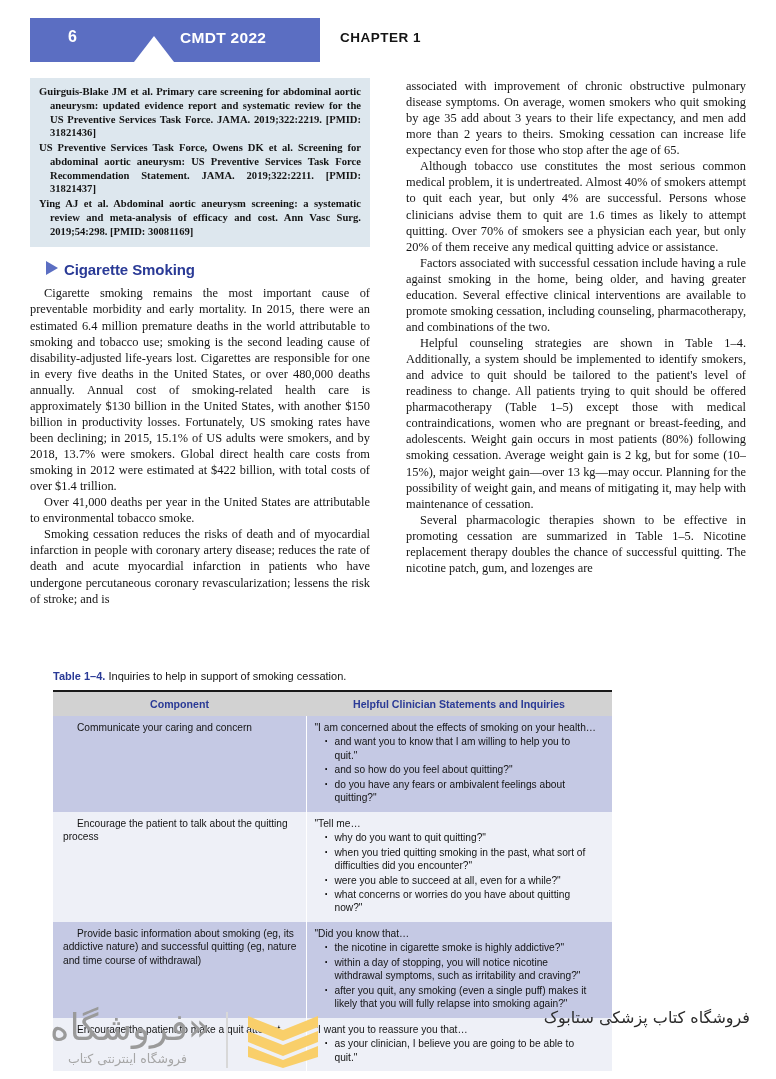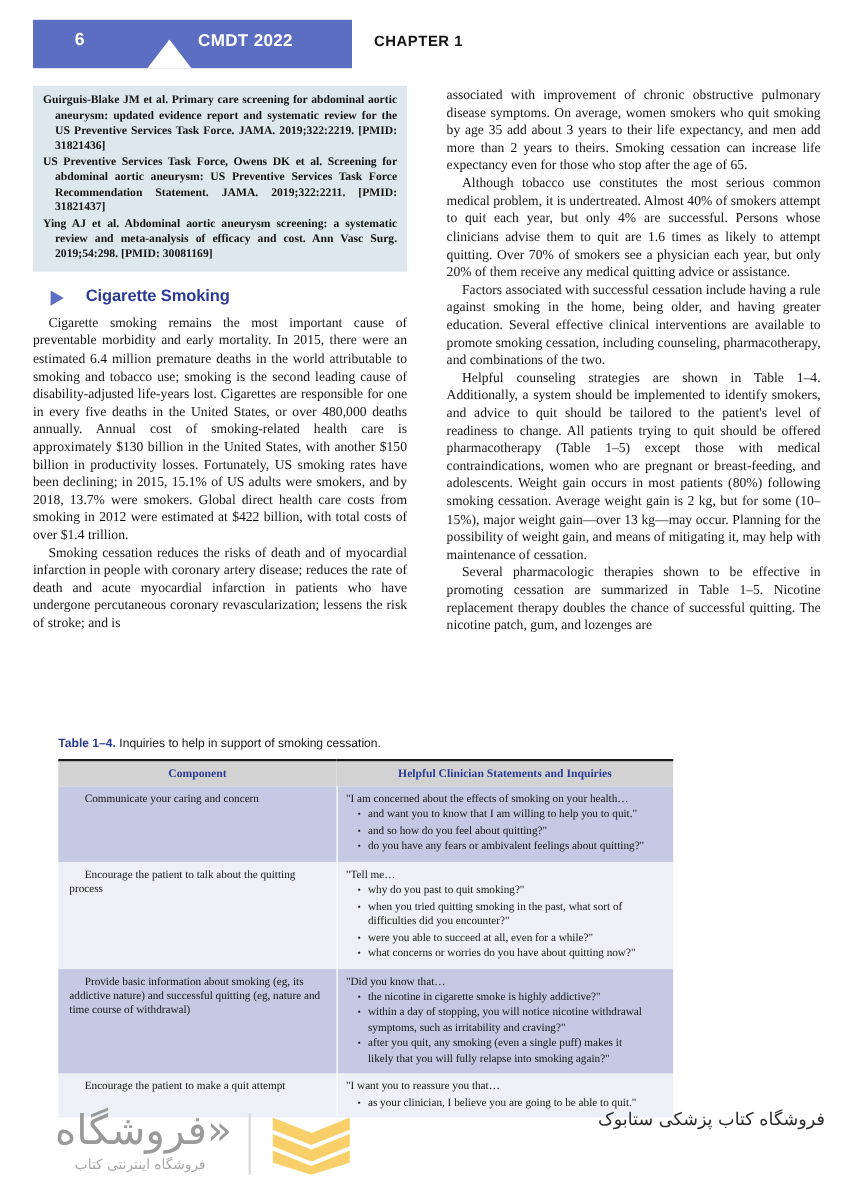--- a/index.html
+++ b/index.html
@@ -102,22 +102,22 @@
     line-height: 1.30;
     text-align: justify;
     text-indent: -11px;
     padding-left: 11px;
     margin: 0 0 1px 0;
     color: #141414;
   }
 
   .sechead {
     display: flex;
-    align-items: flex-end;
-    gap: 20px;
+    align-items: flex-start;
+    gap: 6px;
     margin: 2px 0 7px 0;
     padding-left: 16px;
   }
   .sechead-tri {
     width: 0; height: 0;
     border-top: 7px solid transparent;
     border-bottom: 7px solid transparent;
     border-left: 12px solid #5b6ec2;
     flex: none;
   }
@@ -155,21 +155,21 @@
     color: #141414;
     margin-bottom: 8px;
   }
   .tbl-caption b {
     color: #2a3a96;
     font-weight: bold;
   }
   table.cmdt {
     width: 559px;
     border-collapse: collapse;
-    font-family: Liberation Serif, serif;
+    font-family: Liberation Sans, sans-serif;
     table-layout: fixed;
   }
   table.cmdt thead th {
     background: #d2d2d2;
     border-top: 2.5px solid #1a1a1a;
     color: #2a3a96;
     font-size: 10.6px;
     font-weight: bold;
     text-align: center;
     padding: 6px 4px 6px 4px;
@@ -304,20 +304,21 @@
       <p class="ref">US Preventive Services Task Force, Owens DK et al. Screening for abdominal aortic aneurysm: US Preventive Services Task Force Recommendation Statement. JAMA. 2019;322:2211. [PMID: 31821437]</p>
       <p class="ref">Ying AJ et al. Abdominal aortic aneurysm screening: a systematic review and meta-analysis of efficacy and cost. Ann Vasc Surg. 2019;54:298. [PMID: 30081169]</p>
     </div>
 
     <div class="sechead">
       <span class="sechead-tri"></span>
       <span class="sechead-txt">Cigarette Smoking</span>
     </div>
 
     <p class="body">Cigarette smoking remains the most important cause of preventable morbidity and early mortality. In 2015, there were an estimated 6.4 million premature deaths in the world attributable to smoking and tobacco use; smoking is the second leading cause of disability-adjusted life-years lost. Cigarettes are responsible for one in every five deaths in the United States, or over 480,000 deaths annually. Annual cost of smoking-related health care is approximately $130 billion in the United States, with another $150 billion in productivity losses. Fortunately, US smoking rates have been declining; in 2015, 15.1% of US adults were smokers, and by 2018, 13.7% were smokers. Global direct health care costs from smoking in 2012 were estimated at $422 billion, with total costs of over $1.4 trillion.</p>
+    <p class="body">Over 41,000 deaths per year in the United States are attributable to environmental tobacco smoke.</p>
     <p class="body">Smoking cessation reduces the risks of death and of myocardial infarction in people with coronary artery disease; reduces the rate of death and acute myocardial infarction in patients who have undergone percutaneous coronary revascularization; lessens the risk of stroke; and is</p>
   </div>
 
   <div class="col col-right">
     <p class="body noind">associated with improvement of chronic obstructive pulmonary disease symptoms. On average, women smokers who quit smoking by age 35 add about 3 years to their life expectancy, and men add more than 2 years to theirs. Smoking cessation can increase life expectancy even for those who stop after the age of 65.</p>
     <p class="body">Although tobacco use constitutes the most serious common medical problem, it is undertreated. Almost 40% of smokers attempt to quit each year, but only 4% are successful. Persons whose clinicians advise them to quit are 1.6 times as likely to attempt quitting. Over 70% of smokers see a physician each year, but only 20% of them receive any medical quitting advice or assistance.</p>
     <p class="body">Factors associated with successful cessation include having a rule against smoking in the home, being older, and having greater education. Several effective clinical interventions are available to promote smoking cessation, including counseling, pharmacotherapy, and combinations of the two.</p>
     <p class="body">Helpful counseling strategies are shown in Table 1–4. Additionally, a system should be implemented to identify smokers, and advice to quit should be tailored to the patient's level of readiness to change. All patients trying to quit should be offered pharmacotherapy (Table 1–5) except those with medical contraindications, women who are pregnant or breast-feeding, and adolescents. Weight gain occurs in most patients (80%) following smoking cessation. Average weight gain is 2 kg, but for some (10–15%), major weight gain—over 13 kg—may occur. Planning for the possibility of weight gain, and means of mitigating it, may help with maintenance of cessation.</p>
     <p class="body">Several pharmacologic therapies shown to be effective in promoting cessation are summarized in Table 1–5. Nicotine replacement therapy doubles the chance of successful quitting. The nicotine patch, gum, and lozenges are</p>
   </div>
@@ -353,21 +354,21 @@
         </td>
       </tr>
 
       <tr class="even">
         <td class="c1">
           <span class="cellhang">Encourage the patient to talk about the quitting process</span>
         </td>
         <td>
           <div>"Tell me…</div>
           <ul class="qlist">
-            <li>why do you past to quit smoking?"</li>
+            <li>why do you want to quit quitting?"</li>
             <li>when you tried quitting smoking in the past, what sort of difficulties did you encounter?"</li>
             <li>were you able to succeed at all, even for a while?"</li>
             <li>what concerns or worries do you have about quitting now?"</li>
           </ul>
         </td>
       </tr>
 
       <tr class="odd">
         <td class="c1">
           <span class="cellhang">Provide basic information about smoking (eg, its addictive nature) and successful quitting (eg, nature and time course of withdrawal)</span>

